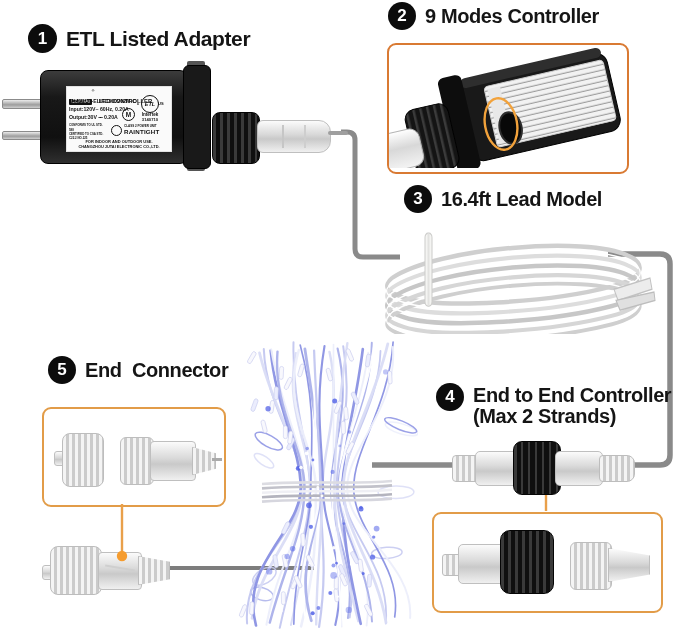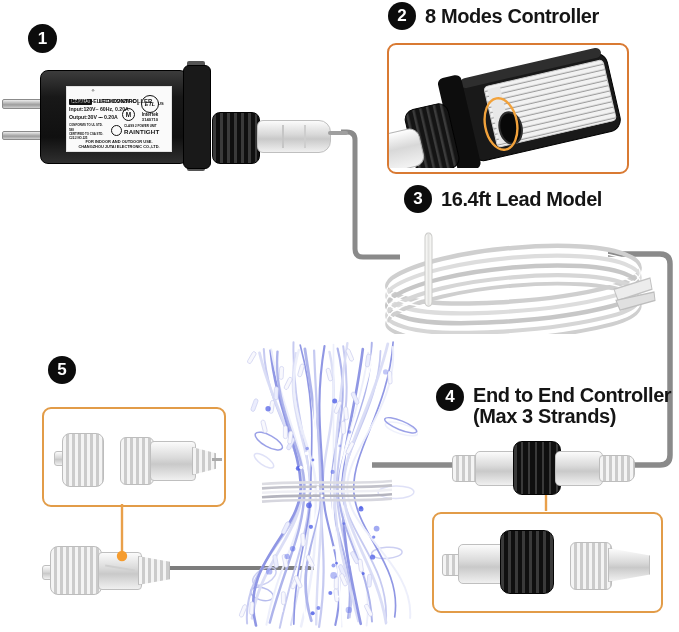--- a/index.html
+++ b/index.html
@@ -38,20 +38,21 @@
 <div id="canvas">
 
   <svg class="abs" id="lines-under" style="left:0;top:0;z-index:1;" width="679" height="632" viewBox="0 0 679 632">
     <path d="M341,132 H347 Q355,132 355,140 V249 Q355,257 363,257 H400" fill="none" stroke="#8A8A8A" stroke-width="5"></path>
     <path d="M608,254 H660 Q670,254 670,264 V455 Q670,465 660,465 H372" fill="none" stroke="#8A8A8A" stroke-width="5.5"></path>
     <path d="M160,568 H314" fill="none" stroke="#7D7D7D" stroke-width="4"></path>
   </svg>
 
   <div class="heading h-big" style="left:28px;top:24px;">
     <span class="badge">1</span>
+    <span class="htext">ETL Listed Adapter</span>
   </div>
 
   <div class="abs" style="left:0;top:58px;width:360px;height:116px;z-index:2;">
     <div class="abs silver" style="left:2px;top:41px;width:42px;height:8px;"></div>
     <div class="abs silver" style="left:2px;top:73px;width:40px;height:7px;"></div>
     <div class="abs" style="left:40px;top:12px;width:146px;height:92px;border-radius:8px;border:1px solid #000;
          background:linear-gradient(180deg,#3c3c3c,#181818 28%,#101010 72%,#2f2f2f);"></div>
     <div class="abs" style="left:187px;top:3px;width:18px;height:7px;background:#555;border-radius:2px;"></div>
     <div class="abs" style="left:187px;top:106px;width:18px;height:7px;background:#555;border-radius:2px;"></div>
     <div class="abs" style="left:183px;top:7px;width:26px;height:102px;border-radius:6px;background:#191919;border:1px solid #000;"></div>
@@ -83,21 +84,21 @@
       <div class="circ" style="left:44px;top:38px;width:9px;height:9px;font-size:4px;"></div>
       <div style="left:57px;top:37px;font-size:3px;">CLASS 2 POWER UNIT</div>
       <div style="left:57px;top:41px;font-size:6.2px;letter-spacing:.2px;">RAINTIGHT</div>
       <div style="left:0;top:52px;width:104px;text-align:center;font-size:4px;">FOR INDOOR AND OUTDOOR USE.</div>
       <div style="left:0;top:57px;width:104px;text-align:center;font-size:3.9px;">CHANGZHOU JUTAI ELECTRONIC CO.,LTD.</div>
     </div>
   </div>
 
   <div class="heading" style="left:388px;top:2px;">
     <span class="badge" style="width:28px;height:28px;">2</span>
-    <span class="htext">8 Modes Controller</span>
+    <span class="htext">9 Modes Controller</span>
   </div>
 
   <div class="obox obox2" style="left:387px;top:43px;width:238px;height:127px;">
     <svg width="234" height="123" viewBox="0 0 234 123">
       <defs>
         <linearGradient id="cg" x1="0" y1="0" x2="0" y2="1">
           <stop offset="0" stop-color="#ffffff"></stop>
             <stop offset=".45" stop-color="#d8d8d8"></stop>
             <stop offset="1" stop-color="#f4f4f4"></stop>
         </linearGradient>
@@ -144,20 +145,21 @@
     <use href="#lp" y="17.5" stroke="#ffffff" stroke-width="1.1"></use>
     <use href="#lp" y="24.5" stroke="#ffffff" stroke-width="1.1"></use>
     <path d="M236,48 L272,40 L274,48 L240,56 Z" fill="#ececec" stroke="#c2c2c2"></path>
     <path d="M238,56 L276,50 L277,56 L242,63 Z" fill="#e0e0e0" stroke="#bdbdbd"></path>
     <rect x="47" y="8" width="7" height="52" rx="3" fill="#f4f4f2" stroke="#ccccca"></rect>
     <line x1="50.5" y1="8" x2="50.5" y2="60" stroke="#e2e2e0" stroke-width="2"></line>
   </svg>
 
   <div class="heading" style="left:48px;top:356px;">
     <span class="badge" style="width:28px;height:28px;">5</span>
+    <span class="htext">End  Connector</span>
   </div>
 
   <div class="obox" style="left:42px;top:407px;width:180px;height:96px;">
     <div class="abs clearbody" style="left:10px;top:42px;width:10px;height:13px;border-radius:3px;"></div>
     <div class="abs ribs" style="left:18px;top:24px;width:40px;height:52px;border-radius:8px;"></div>
     <div class="abs ribs" style="left:76px;top:28px;width:32px;height:46px;border-radius:6px;"></div>
     <div class="abs clearbody" style="left:106px;top:32px;width:44px;height:38px;border-radius:4px;"></div>
     <div class="abs ribs" style="left:148px;top:38px;width:22px;height:26px;clip-path:polygon(0 0,100% 22%,100% 78%,0 100%);"></div>
     <div class="abs" style="left:168px;top:49px;width:10px;height:2.5px;background:#aaa;"></div>
   </div>
@@ -294,21 +296,21 @@
       <circle cx="75.8" cy="157.7" r="1.1" fill="#ffffff" opacity="0.95"></circle>
       <circle cx="142.5" cy="84.8" r="1.2" fill="#ffffff" opacity="0.95"></circle>
       <circle cx="73.8" cy="227.3" r="0.9" fill="#ffffff" opacity="0.95"></circle>
       <circle cx="70.7" cy="117.3" r="1.9" fill="#ffffff" opacity="0.95"></circle>
     </svg>
 
   <div class="heading" style="left:436px;top:383px;">
     <span class="badge" style="width:28px;height:28px;">4</span>
     <span class="htext" style="display:flex;flex-direction:column;padding-top:2px;line-height:21px;">
       <span>End to End Controller</span>
-      <span>(Max 3 Strands)</span>
+      <span>(Max 2 Strands)</span>
     </span>
   </div>
 
   <div class="abs" style="left:450px;top:440px;width:190px;height:54px;z-index:3;">
     <div class="abs ribs" style="left:2px;top:15px;width:25px;height:25px;border-radius:4px;"></div>
     <div class="abs clearbody" style="left:25px;top:11px;width:44px;height:33px;border-radius:5px;"></div>
     <div class="abs knurl" style="left:63px;top:1px;width:46px;height:52px;border-radius:9px;"></div>
     <div class="abs clearbody" style="left:105px;top:11px;width:46px;height:33px;border-radius:5px;"></div>
     <div class="abs ribs" style="left:149px;top:15px;width:34px;height:25px;border-radius:4px 8px 8px 4px;"></div>
   </div>

